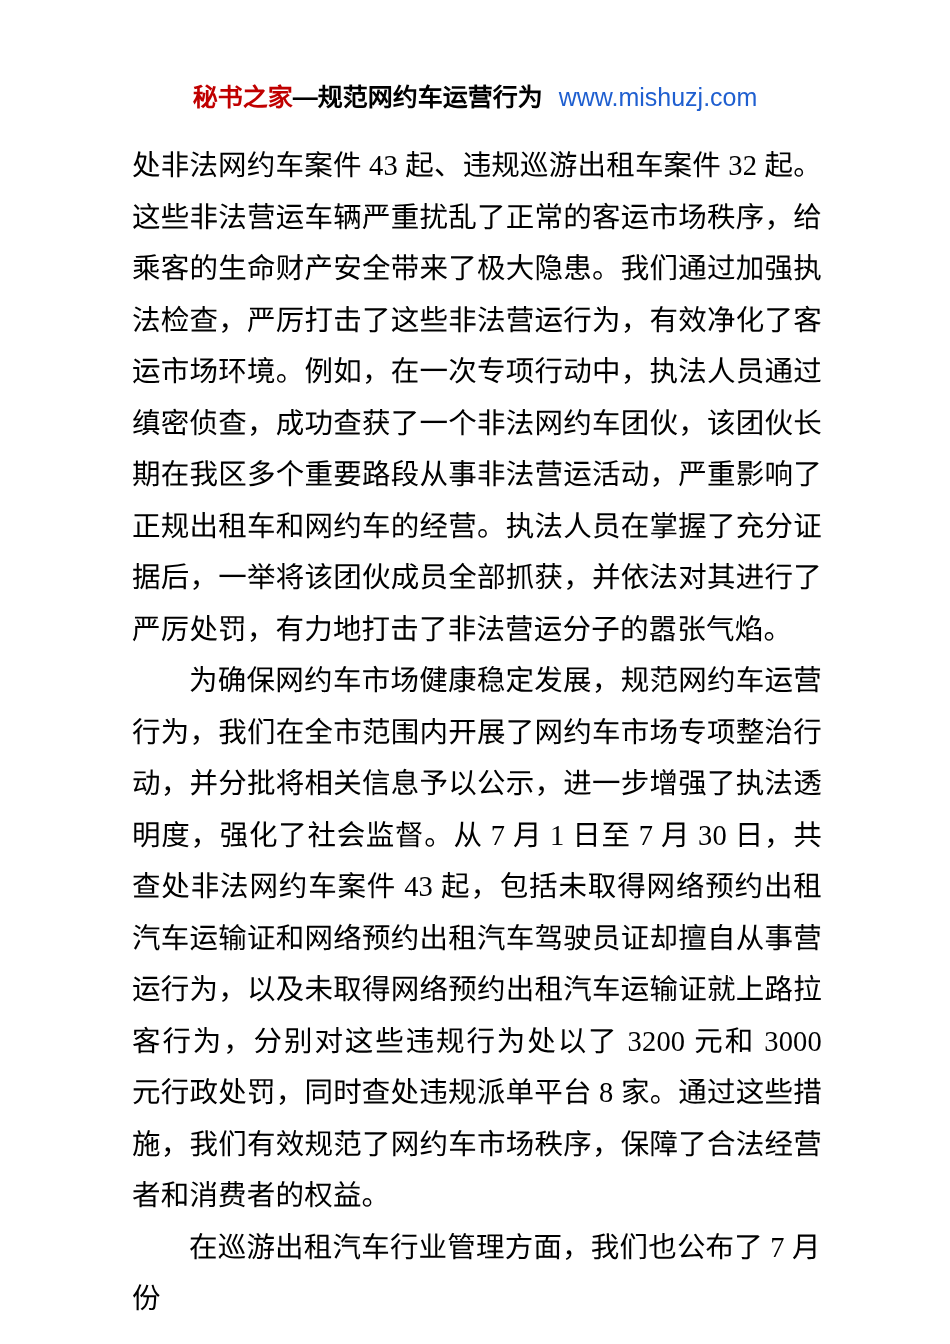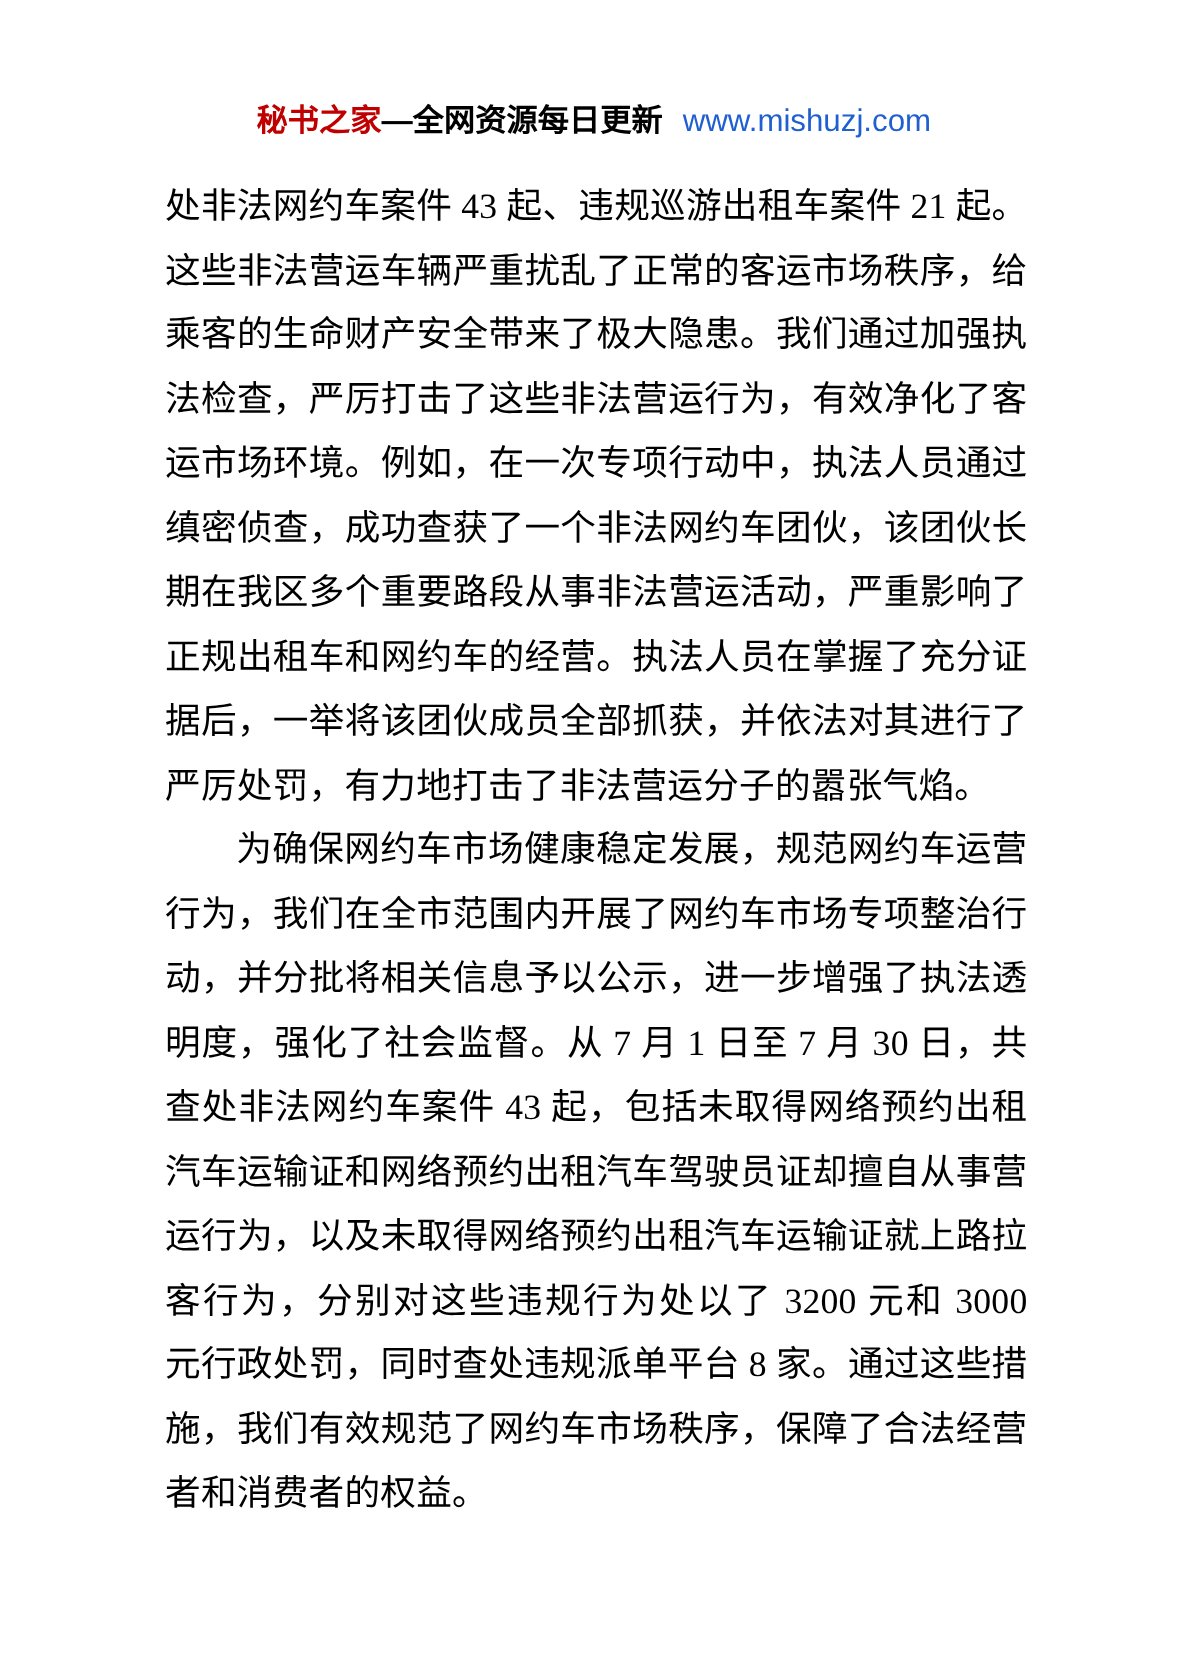--- a/index.html
+++ b/index.html
@@ -72,21 +72,22 @@
   p.last {
     text-align: left;
   }
 </style>
 </head>
 <body>
 
 <div class="page">
 
   <div class="header">
-    <span class="brand">秘书之家</span><span class="tagline">—全网资源每日更新</span><span class="site">www.mishuzj.com</span>
+    <span class="brand">秘书之家</span><span class="tagline">—规范网约车运营行为</span><span class="site">www.mishuzj.com</span>
   </div>
 
   <div class="content">
-    <p class="para">处非法网约车案件 43 起、违规巡游出租车案件 21 起。这些非法营运车辆严重扰乱了正常的客运市场秩序，给乘客的生命财产安全带来了极大隐患。我们通过加强执法检查，严厉打击了这些非法营运行为，有效净化了客运市场环境。例如，在一次专项行动中，执法人员通过缜密侦查，成功查获了一个非法网约车团伙，该团伙长期在我区多个重要路段从事非法营运活动，严重影响了正规出租车和网约车的经营。执法人员在掌握了充分证据后，一举将该团伙成员全部抓获，并依法对其进行了严厉处罚，有力地打击了非法营运分子的嚣张气焰。</p>
+    <p class="para">处非法网约车案件 43 起、违规巡游出租车案件 32 起。这些非法营运车辆严重扰乱了正常的客运市场秩序，给乘客的生命财产安全带来了极大隐患。我们通过加强执法检查，严厉打击了这些非法营运行为，有效净化了客运市场环境。例如，在一次专项行动中，执法人员通过缜密侦查，成功查获了一个非法网约车团伙，该团伙长期在我区多个重要路段从事非法营运活动，严重影响了正规出租车和网约车的经营。执法人员在掌握了充分证据后，一举将该团伙成员全部抓获，并依法对其进行了严厉处罚，有力地打击了非法营运分子的嚣张气焰。</p>
     <p class="para indent">为确保网约车市场健康稳定发展，规范网约车运营行为，我们在全市范围内开展了网约车市场专项整治行动，并分批将相关信息予以公示，进一步增强了执法透明度，强化了社会监督。从 7 月 1 日至 7 月 30 日，共查处非法网约车案件 43 起，包括未取得网络预约出租汽车运输证和网络预约出租汽车驾驶员证却擅自从事营运行为，以及未取得网络预约出租汽车运输证就上路拉客行为，分别对这些违规行为处以了 3200 元和 3000 元行政处罚，同时查处违规派单平台 8 家。通过这些措施，我们有效规范了网约车市场秩序，保障了合法经营者和消费者的权益。</p>
+    <p class="para indent last">在巡游出租汽车行业管理方面，我们也公布了 7 月份</p>
   </div>
 
 </div>
 
 </body></html>

